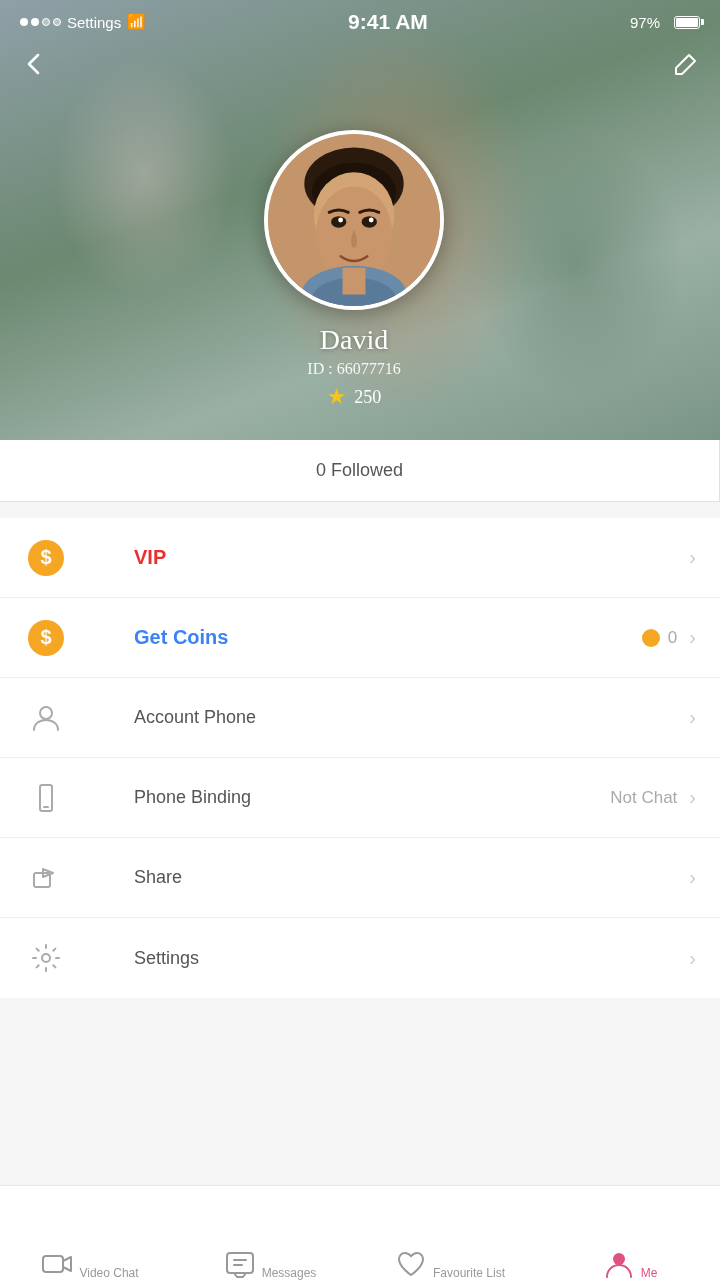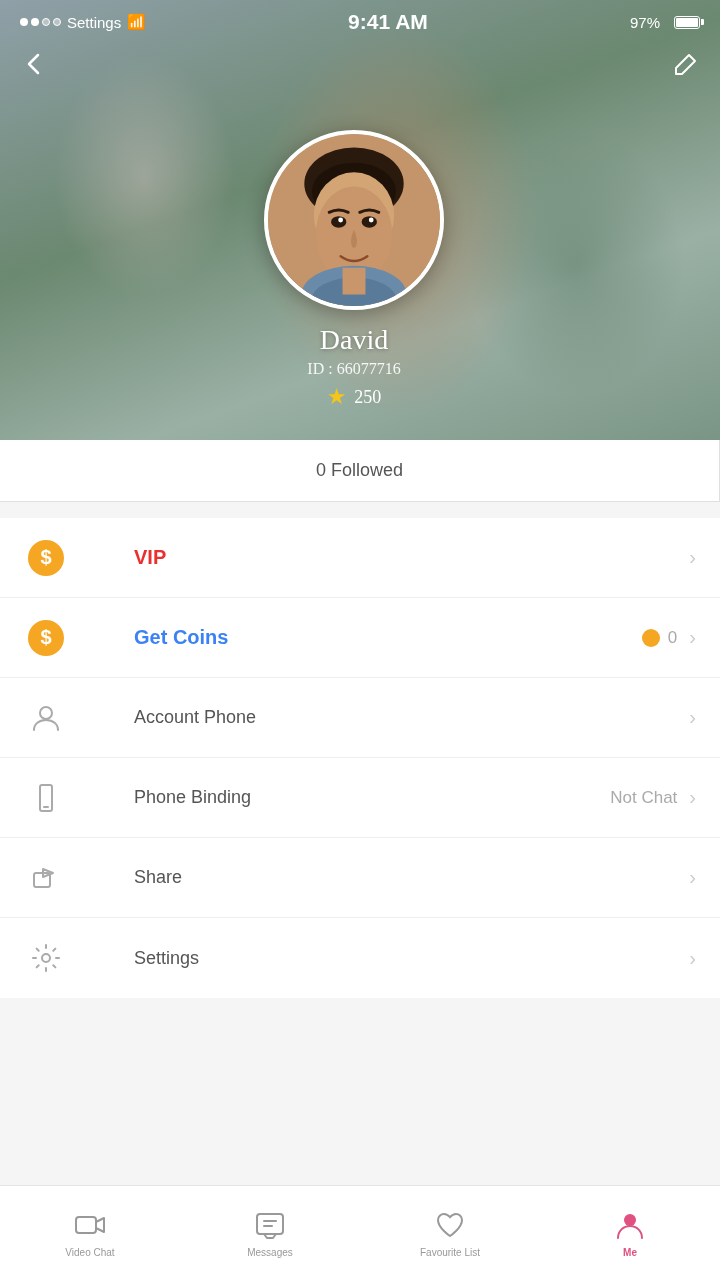--- a/index.html
+++ b/index.html
@@ -176,28 +176,28 @@
       position: fixed;
       bottom: 0; left: 0;
       width: 720px;
       height: 95px;
       background: white;
       border-top: 1px solid #e5e5e5;
       display: flex;
     }
     .nav-item {
       flex: 1;
-      display: flex; flex-direction: column;
-      align-items: center; justify-content: center;
+      display: flex; flex-direction: row;
+      align-items: flex-end; justify-content: center;
       gap: 6px;
       cursor: pointer;
       color: #999;
-      font-size: 10px;
-    }
-    .nav-item.active { color: #e05080; font-weight: bold; }
+      font-size: 12px;
+    }
+    .nav-item.active { color: #e05080; }
     .nav-item svg { width: 32px; height: 32px; }
 
     .not-bound-text { color: #aaa; font-size: 17px; }
 
     
     .bottom-spacer { height: 110px; }
   </style>
 </head>
 <body>
 

